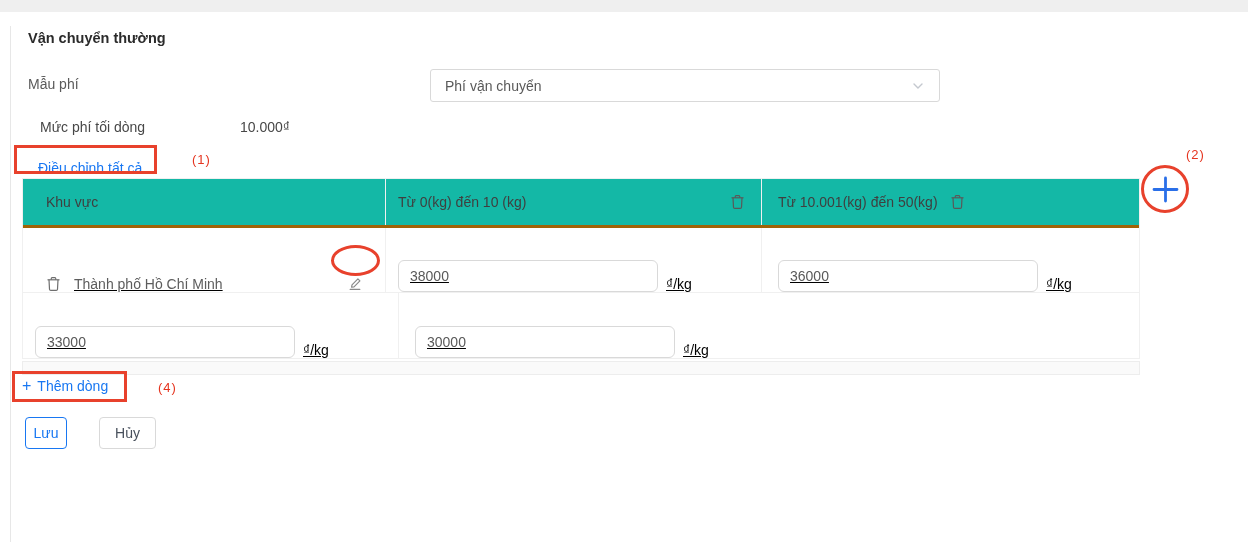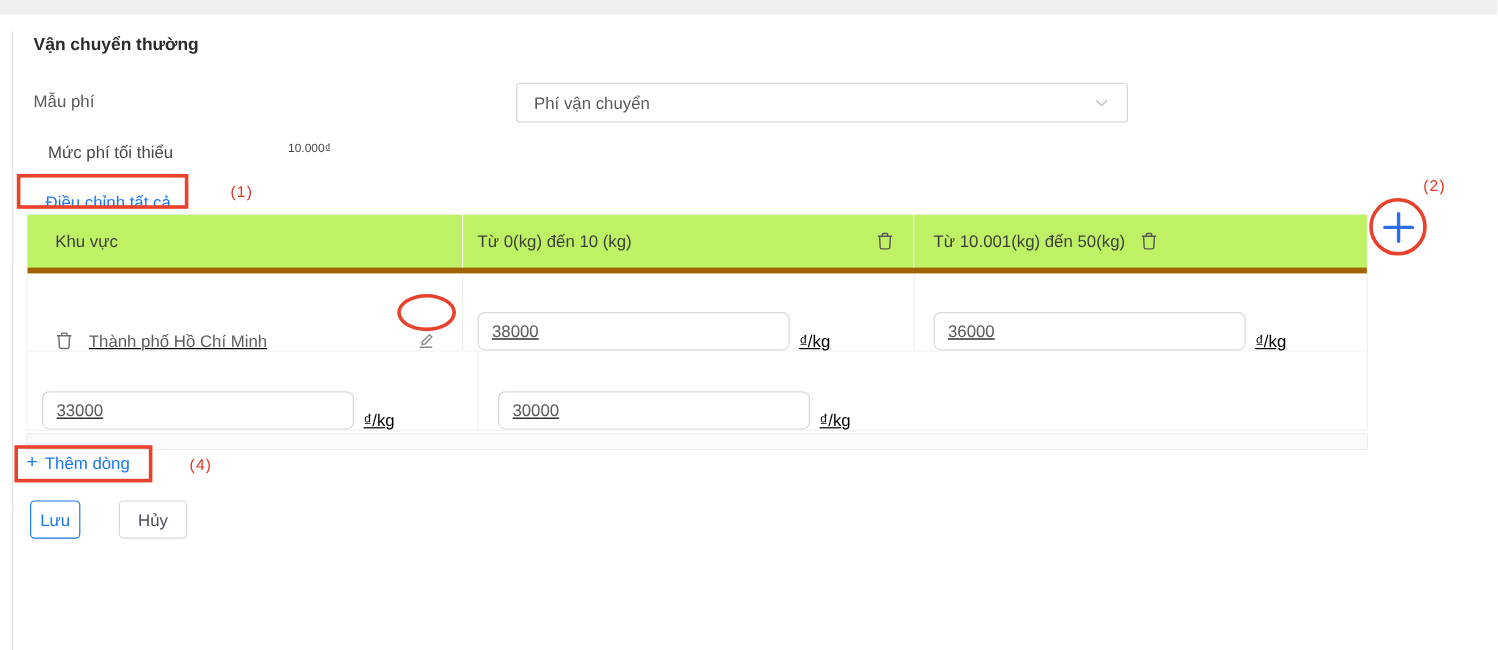--- a/index.html
+++ b/index.html
@@ -13,36 +13,36 @@
   .section-title { position:absolute; left:28px; top:30px; font-size:14.5px; font-weight:bold; color:#2b2b2b; }
 
   .field-label { position:absolute; left:28px; top:76px; font-size:14px; color:#5a5a5a; }
 
   .select { position:absolute; left:430px; top:69px; width:510px; height:33px; border:1px solid #d9d9d9;
             border-radius:3px; background:#fff; display:flex; align-items:center; padding:0 14px; cursor:pointer; }
   .select .select-text { font-size:14px; color:#595959; flex:1; }
   .select .chev { color:#c4c8cf; display:flex; }
 
   .minfee-label { position:absolute; left:40px; top:119px; font-size:14px; color:#474747; }
-  .minfee-value { position:absolute; left:240px; top:119px; font-size:10px; color:#474747; }
+  .minfee-value { position:absolute; left:240px; top:119px; font-size:14px; color:#474747; }
 
   .adjust-link { position:absolute; left:38px; top:160px; font-size:14px; color:#1877f2; cursor:pointer; text-decoration:none; }
 
   .ann { position:absolute; color:#e5341f; font-size:13px; letter-spacing:1px; }
   .ann-box { position:absolute; border:3px solid #e8412c; background:transparent; z-index:6; pointer-events:none; }
   .box-1 { left:14px; top:145px; width:143px; height:29px; }
   .box-4 { left:12px; top:371px; width:115px; height:31px; }
   .ellipse-3 { left:331px; top:245px; width:49px; height:31px; border-radius:50%; border-width:3px; }
   .circle-2 { left:1141px; top:165px; width:48px; height:48px; border-radius:50%; border-width:3px; }
 
   .plus-btn { position:absolute; left:1149px; top:173px; width:32px; height:32px; display:flex; align-items:center;
               justify-content:center; color:#2a6fe8; cursor:pointer; background:transparent; border:none; }
 
   .table { position:absolute; left:22px; top:178px; width:1118px; border:1px solid #f0f0f0; background:#fff; }
-  .thead { display:flex; height:49px; background:#bef264; border-bottom:5px solid #a16207;justify-content:center; }
+  .thead { display:flex; height:49px; background:#14b8a6; border-bottom:3px solid #a16207;justify-content:center; }
   .th { display:flex; align-items:center; font-size:14px; color:#3f3f3f; }
   .tr { display:flex; height:65px; background:#fff; border-bottom:1px solid #f0f0f0; }
   .tr:last-child { border-bottom:none; }
   .c1 { width:363px; border-right:1px solid #f0f0f0; padding-left:23px; }
   .c2 { width:376px; border-right:1px solid #f0f0f0; padding-left:12px; padding-right:16px; }
   .c3 { flex:1; padding-left:16px; padding-right:16px; }
   .th.c2 { justify-content:space-between; }
   .th.c3 { gap:12px; }
   .cell { display:flex; align-items:flex-end;text-decoration:underline; }
   .trash { color:#595959; display:flex; cursor:pointer; background:none; border:none; padding:0; }
@@ -79,21 +79,21 @@
 
   <div class="select">
     <span class="select-text">Phí vận chuyển</span>
     <span class="chev">
       <svg width="14" height="14" viewBox="0 0 14 14" fill="none" stroke="currentColor" stroke-width="1.4" stroke-linecap="round">
           <path d="M3 5l4 4 4-4"></path>
         </svg>
     </span>
   </div>
 
-  <div class="minfee-label">Mức phí tối thiểu</div>
+  <div class="minfee-label">Mức phí tối dòng</div>
   <div class="minfee-value">10.000₫</div>
 
   <a class="adjust-link">Điều chỉnh tất cả</a>
 
   <div class="ann-box box-1"></div>
   <span class="ann" style="left:192px; top:152px;">(1)</span>
 
   <div class="ann-box circle-2"></div>
   <span class="ann" style="left:1186px; top:147px;">(2)</span>
 

